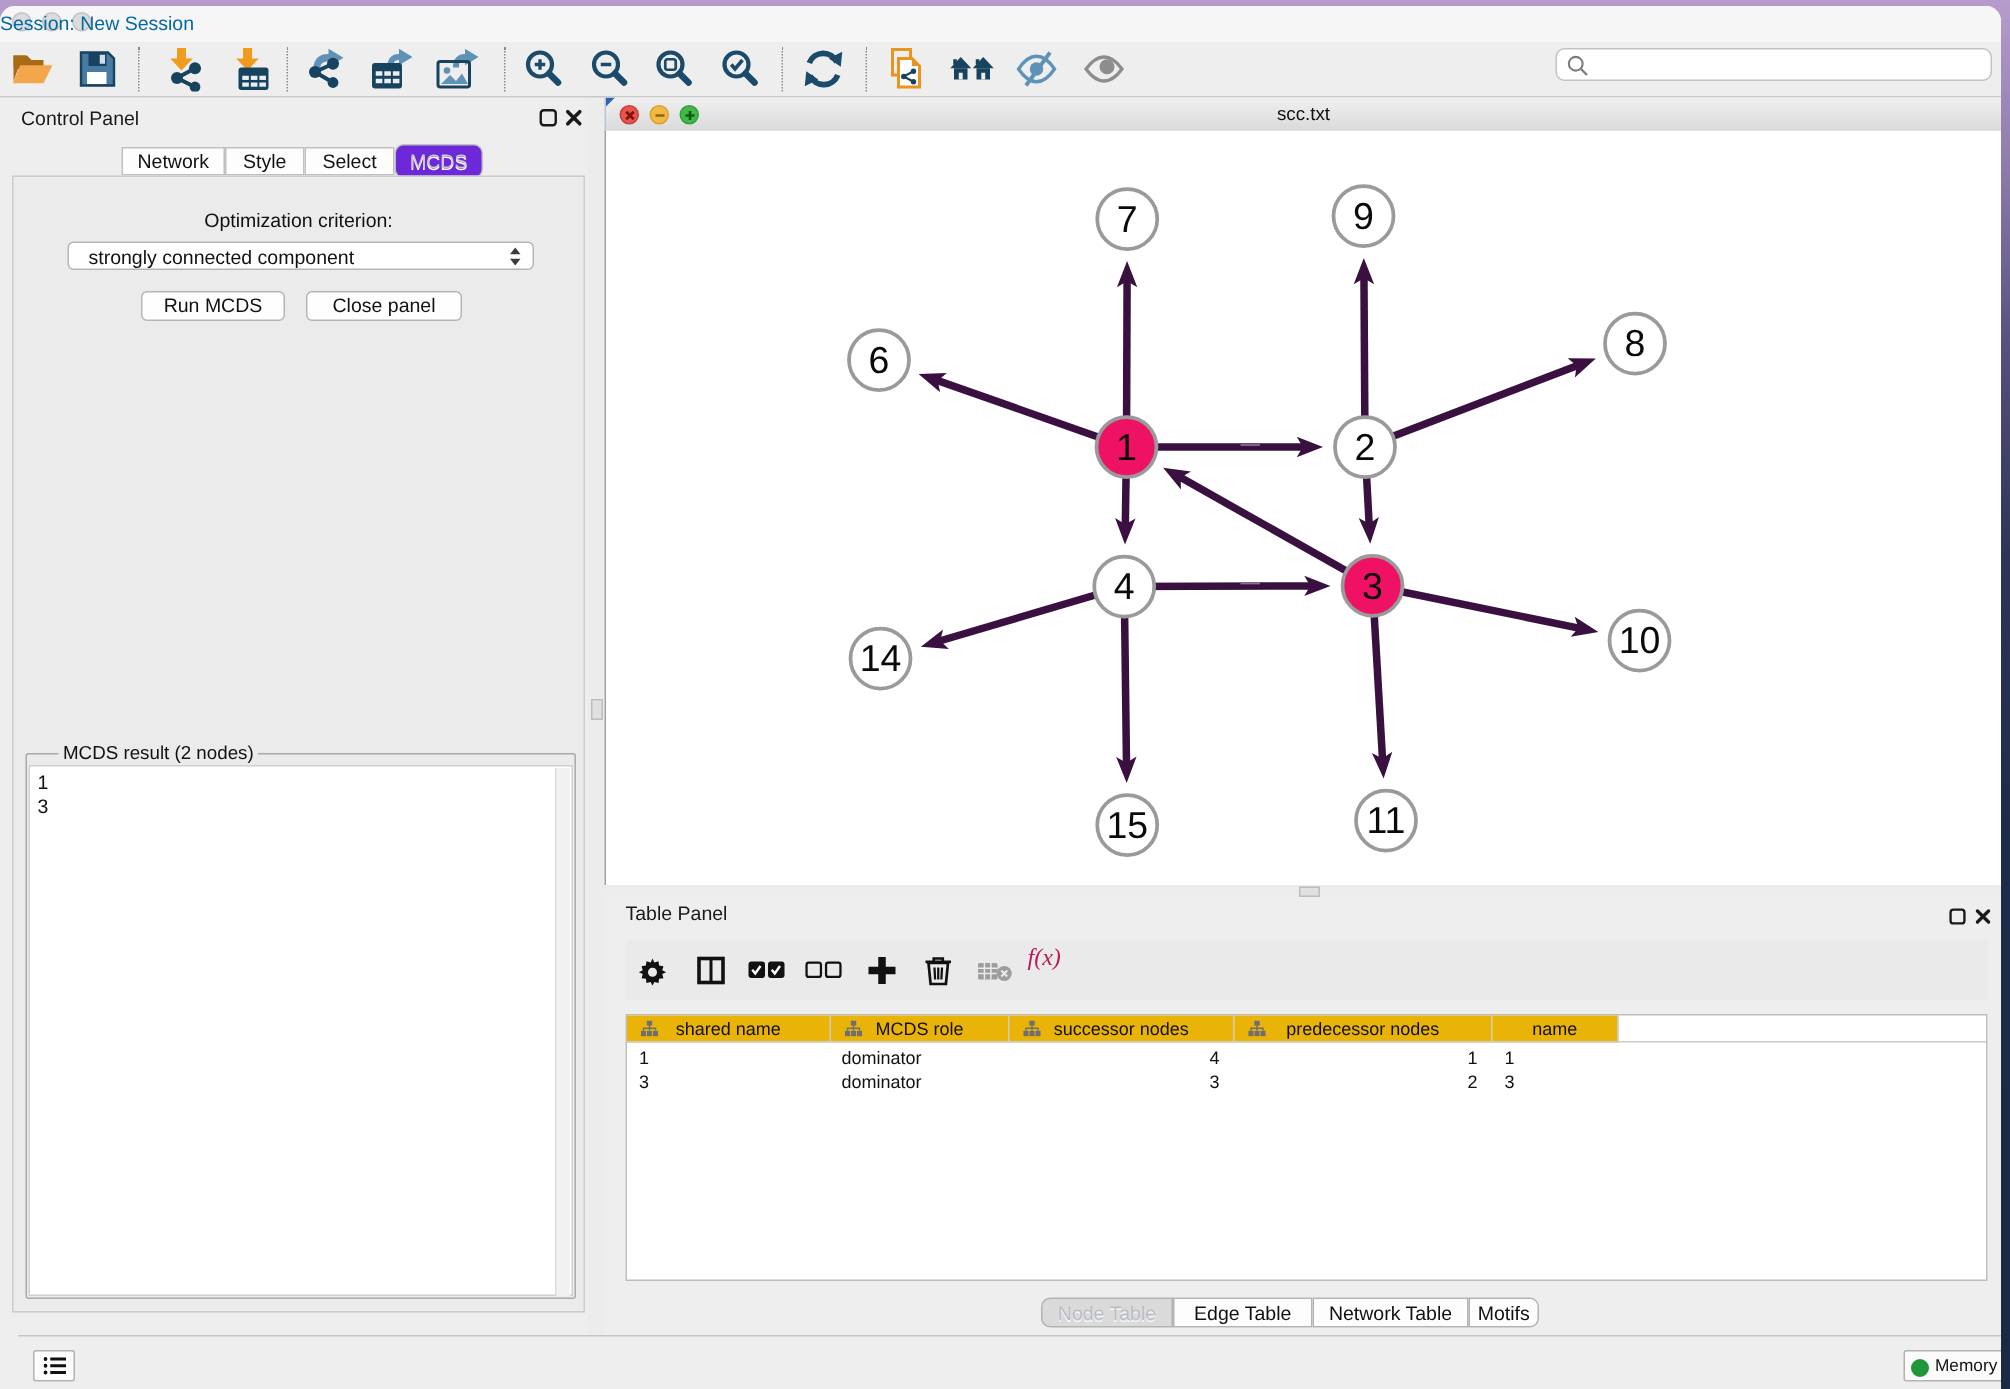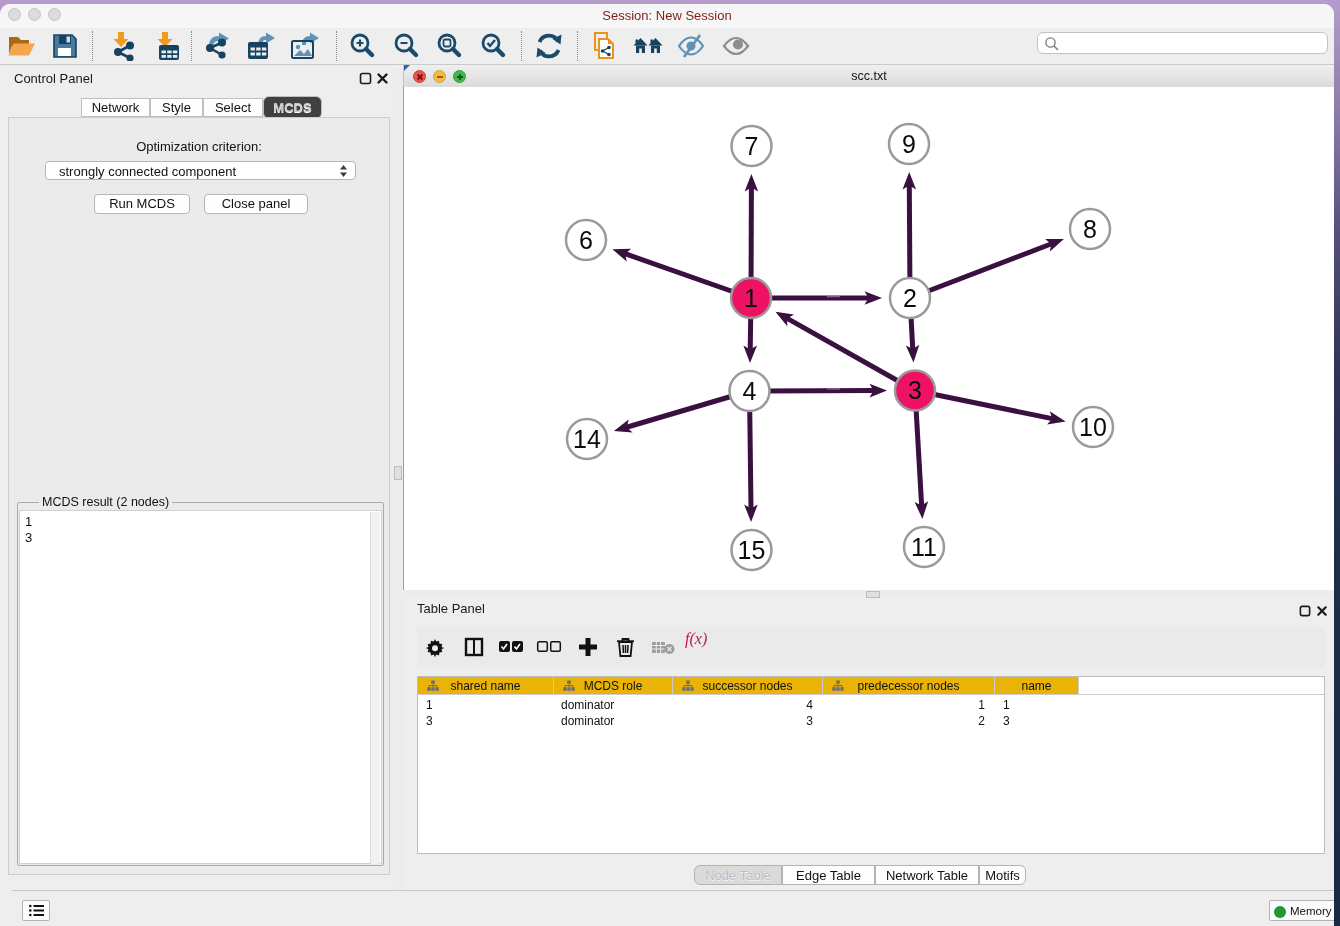--- a/index.html
+++ b/index.html
@@ -2,35 +2,35 @@
 <html><head><meta charset="utf-8">
 <style>
 html,body{margin:0;padding:0;width:1340px;height:926px;overflow:hidden;
  font-family:"Liberation Sans",sans-serif;-webkit-font-smoothing:antialiased;}
 body{background:linear-gradient(180deg,#b59ccd 0%,#8d7cab 12%,#55507c 25%,#2e3458 40%,#1d2c48 60%,#1a2a44 100%);}
 #win{position:absolute;left:0;top:4px;width:1334px;height:922px;background:#eeeeee;
  border-radius:10px 10px 0 0;overflow:hidden;}
 #titlebar{position:absolute;left:0;top:0;width:100%;height:24px;background:#f6f6f6;}
 .tl{position:absolute;top:4px;width:13px;height:13px;border-radius:50%;
  background:#dcdcdc;border:1px solid #c3c3c3;box-sizing:border-box;}
-#wintitle{position:absolute;top:4px;left:0;width:100%;text-align:center;
- font-size:13px;color:#7f1d1d;}
+#wintitle{position:absolute;top:4px;left:0;width:100%;text-align:left;
+ font-size:13px;color:#0369a1;}
 #toolbar{position:absolute;left:0;top:24px;width:100%;height:36px;background:#eeeeee;
  border-bottom:1px solid #c9c9c9;}
 .sep{position:absolute;top:3px;height:30px;width:0;border-left:1px dotted #8a8a8a;}
 .ticon{position:absolute;top:3px;width:30px;height:30px;}
 #search{position:absolute;left:1037px;top:28px;width:291px;height:22px;background:#fff;
  border:1px solid #c2c2c2;border-radius:6px;box-sizing:border-box;}
 
 #cp-title{position:absolute;left:14px;top:67px;font-size:13px;color:#1a1a1a;}
 .tab{position:absolute;top:94px;height:19px;box-sizing:border-box;background:#fdfdfd;
  border:1px solid #c0c0c0;font-size:13px;color:#111;text-align:center;line-height:18px;}
-#tab-mcds{position:absolute;top:92px;height:23px;background:#404040;border:1px solid #bfbfbf;
+#tab-mcds{position:absolute;top:92px;height:23px;background:#6d28d9;border:1px solid #bfbfbf;
  border-radius:6px;font-size:13px;color:#cbcbcb;text-align:center;line-height:22px;
- box-sizing:border-box;text-shadow:0 1px 0 #fff;font-weight:bold;}
+ box-sizing:border-box;text-shadow:0 1px 0 #fff;}
 #cp-panel{position:absolute;left:8px;top:113px;width:382px;height:758px;background:#ebebeb;
  border:1px solid #cccccc;box-sizing:border-box;}
 #optlab{position:absolute;left:0;top:21px;width:100%;text-align:center;font-size:13px;color:#111;}
 #dropdown{position:absolute;left:36px;top:43px;width:311px;height:19px;background:#fff;
  border:1px solid #b5b5b5;border-radius:4px;box-sizing:border-box;font-size:13px;color:#111;}
 .btn{position:absolute;top:76px;height:20px;background:#fefefe;border:1px solid #b5b5b5;
  border-radius:4px;box-sizing:border-box;font-size:13px;color:#111;text-align:center;line-height:18px;}
 #fieldset{position:absolute;left:8px;top:384px;width:367px;height:364px;
  border:1px solid #aaaaaa;border-radius:2px;box-sizing:border-box;}
 #fieldlegend{position:absolute;left:21px;top:-8px;background:#ebebeb;padding:0 3px;

